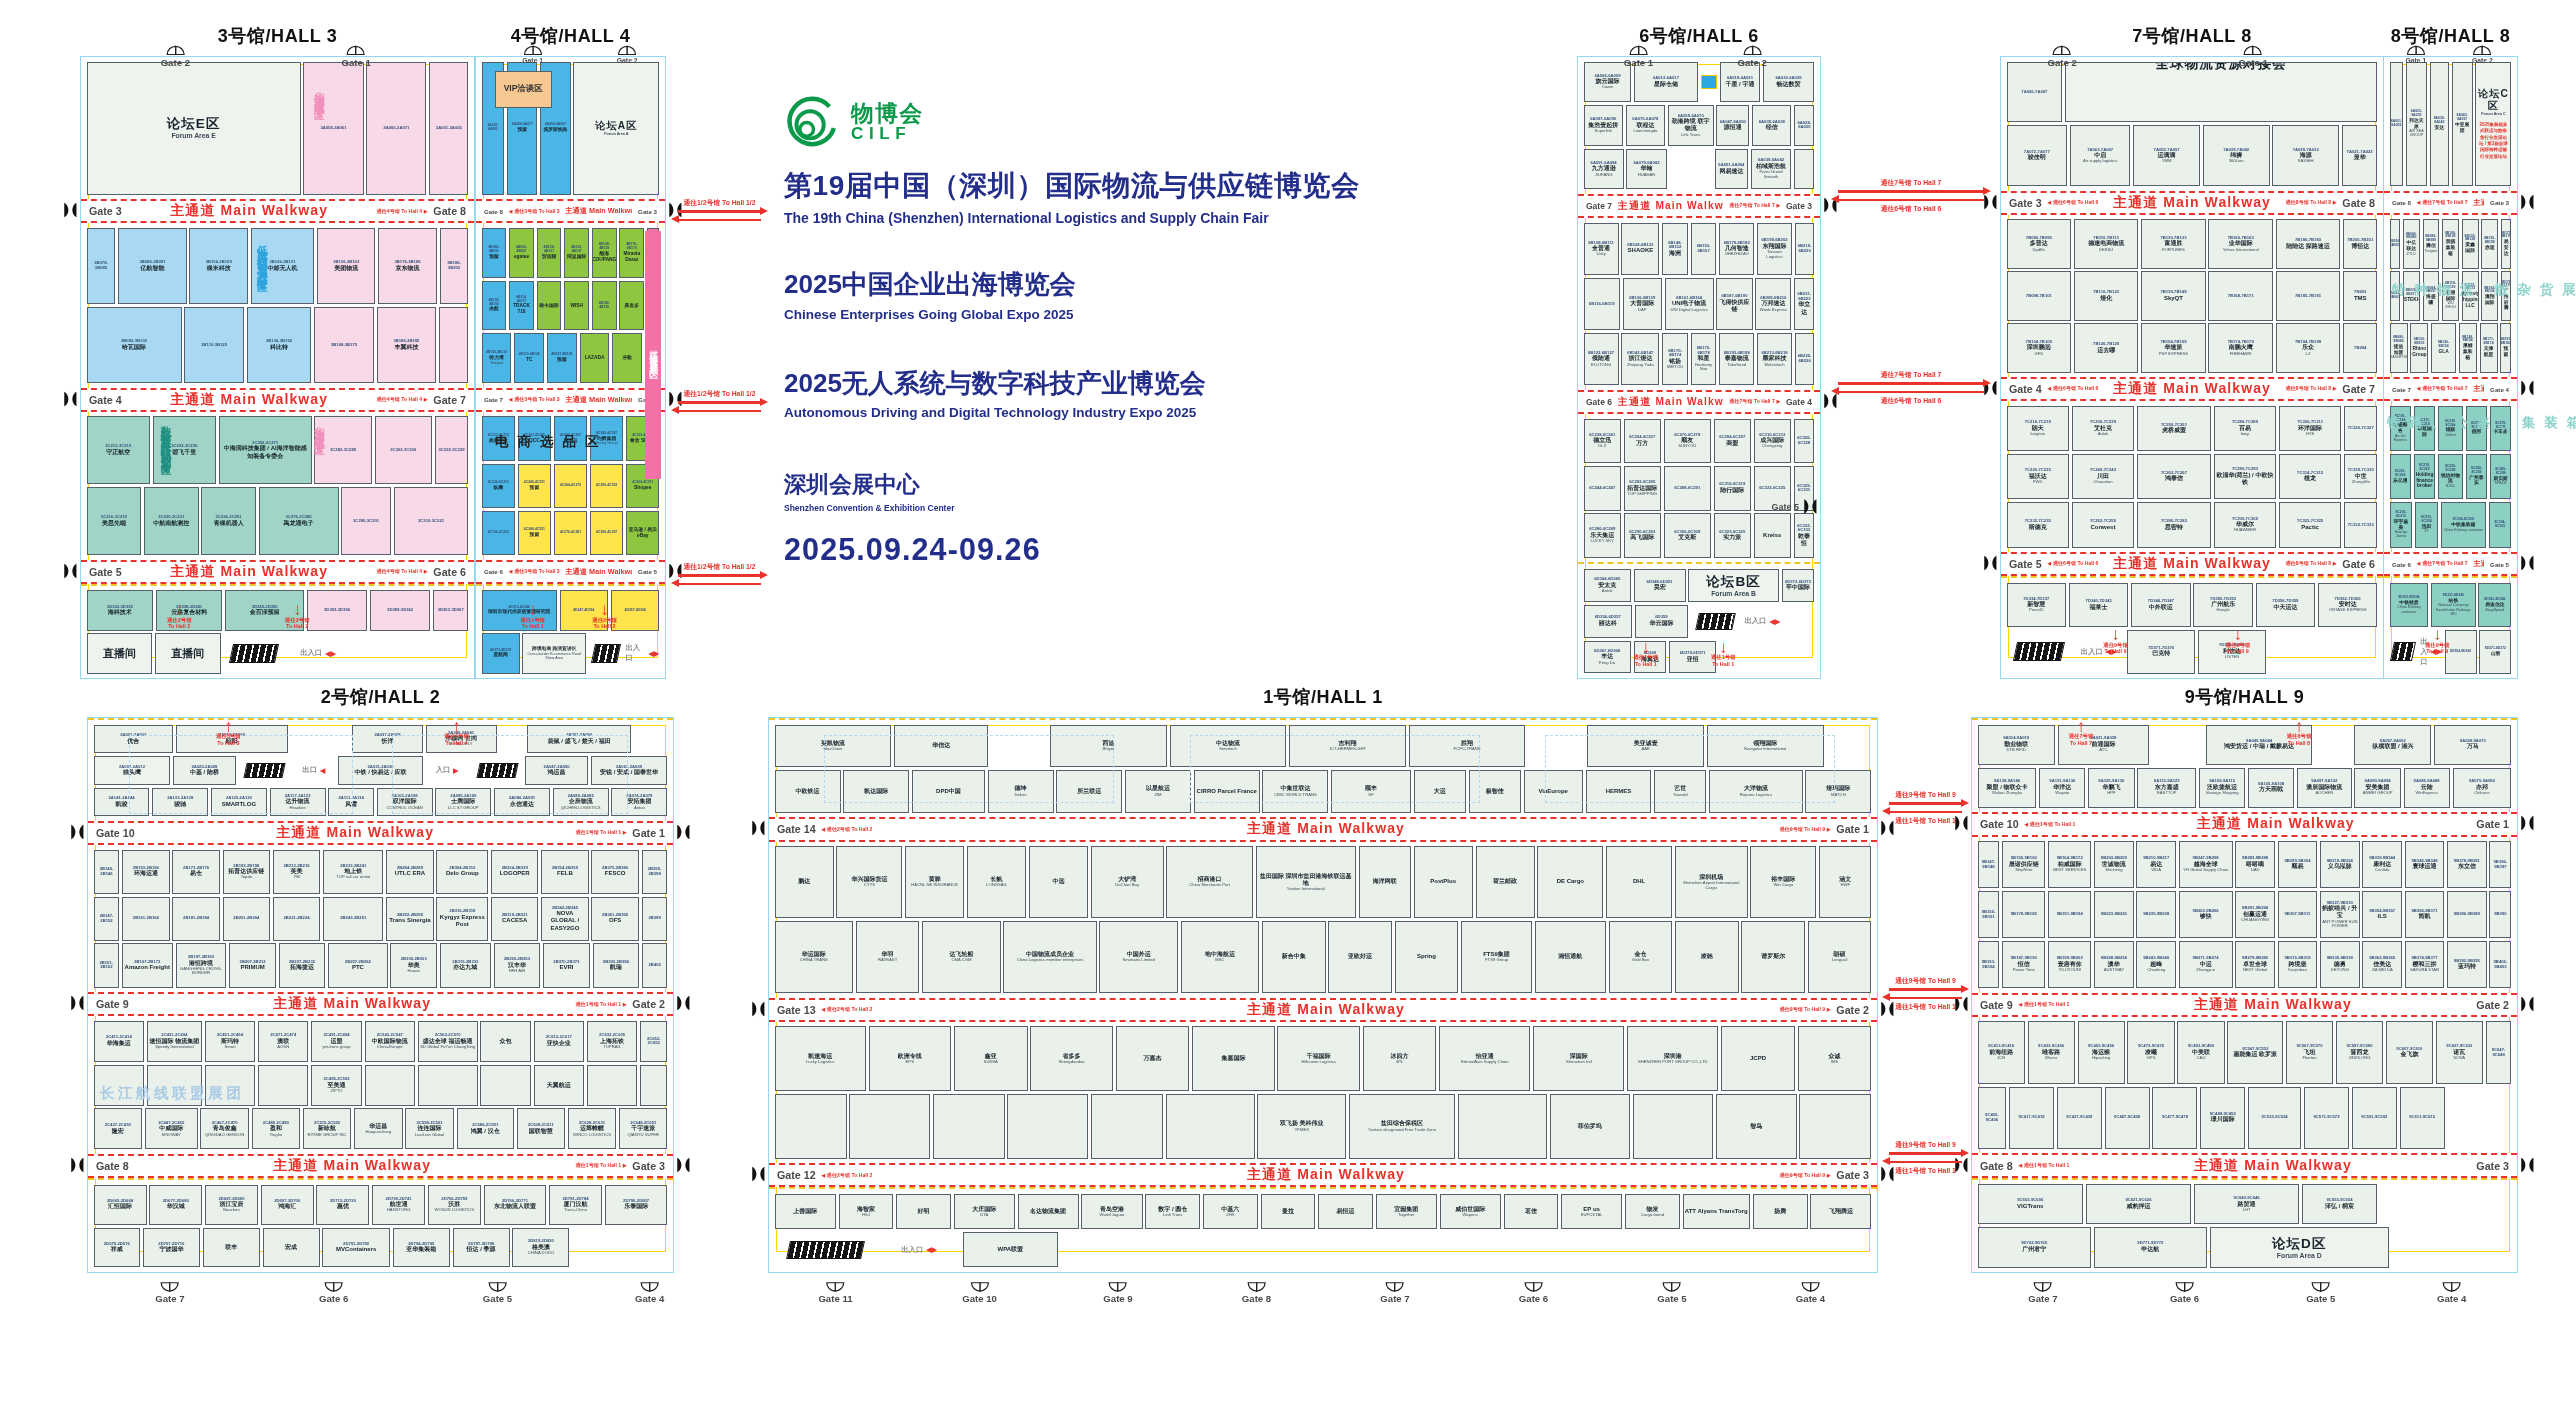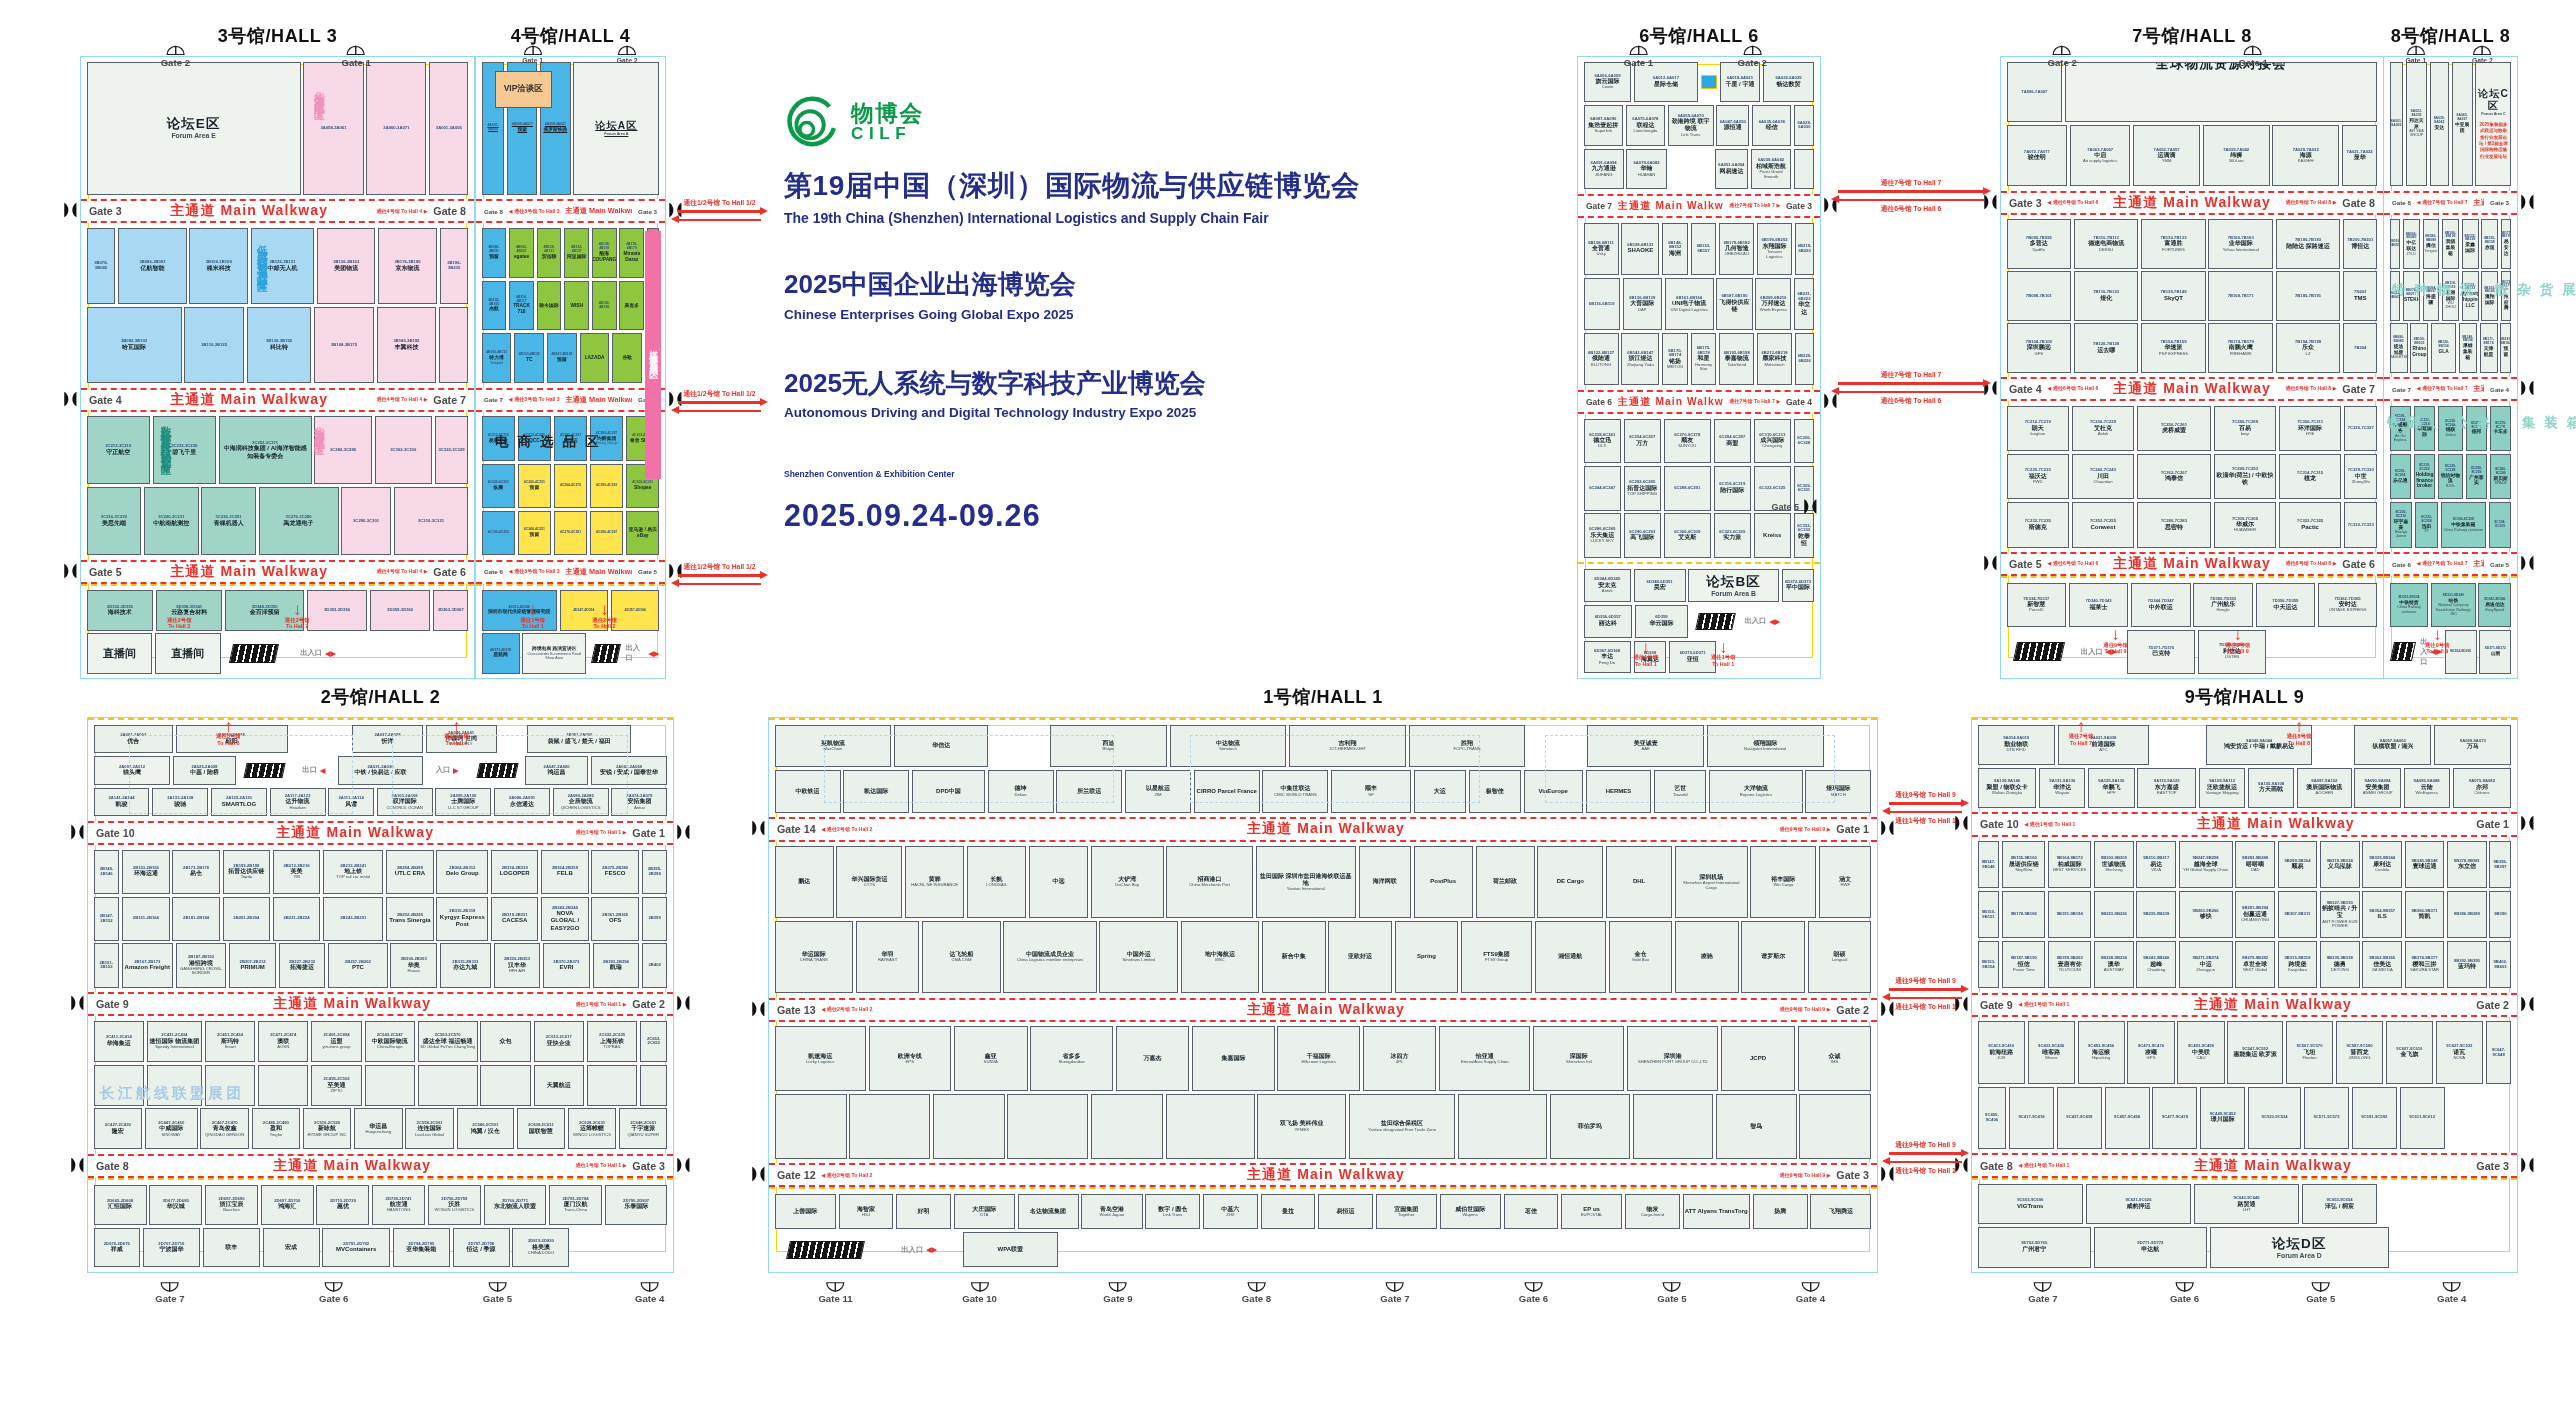--- a/index.html
+++ b/index.html
@@ -107,20 +107,21 @@
         <span class="logo-zh">物博会</span>
         <span class="logo-en">CILF</span>
       </div>
     </div>
     <div class="t-zh1">第19届中国（深圳）国际物流与供应链博览会</div>
     <div class="t-en1">The 19th China (Shenzhen) International Logistics and Supply Chain Fair</div>
     <div class="t-zh2">2025中国企业出海博览会</div>
     <div class="t-en2">Chinese Enterprises Going Global Expo 2025</div>
     <div class="t-zh3">2025无人系统与数字科技产业博览会</div>
     <div class="t-en3">Autonomous Driving and Digital Technology Industry Expo 2025</div>
+    <div class="t-venue">深圳会展中心</div>
     <div class="t-venue-en">Shenzhen Convention &amp; Exhibition Center</div>
     <div class="t-dates">2025.09.24-09.26</div>
   </header>
 
   <section class="hall" style="left:80px;top:56px;width:395px;height:623px">
       <div class="hall-title">3号馆/HALL 3</div>
       <div class="hall-box">
         <div class="band" style="flex-grow: 24; flex-basis: 0px;">
           <div class="brow">
             <div class="booth k-forum hero" style="flex: 3 1 0px;">
@@ -344,21 +345,21 @@
         <div class="ov var down" style="left: 55%; top: 88%;">
           <div class="ar">↓</div>
           <div>通往2号馆</div>
           <div>To Hall 2</div>
         </div>
       </div>
     </section>
   <section class="hall narrow" style="left:475px;top:56px;width:191px;height:623px">
       <div class="hall-title">4号馆/HALL 4</div>
       <div class="hall-box">
-        <div class="band" style="flex-grow: 24; flex-basis: 0px; text-decoration: underline;">
+        <div class="band" style="flex-grow: 24; flex-basis: 0px;">
           <div class="brow">
             <div class="booth k-blued" style="flex: 0.5 1 0px;">
               <span class="bc">4A001-4A005</span>
             </div>
             <div class="booth k-blued" style="flex: 0.7 1 0px;">
               <span class="bc">4A068-4A077</span>
               <span class="bn">预留</span>
             </div>
             <div class="booth k-blued" style="flex: 0.7 1 0px;">
               <span class="bc">4A058-4A067</span>

